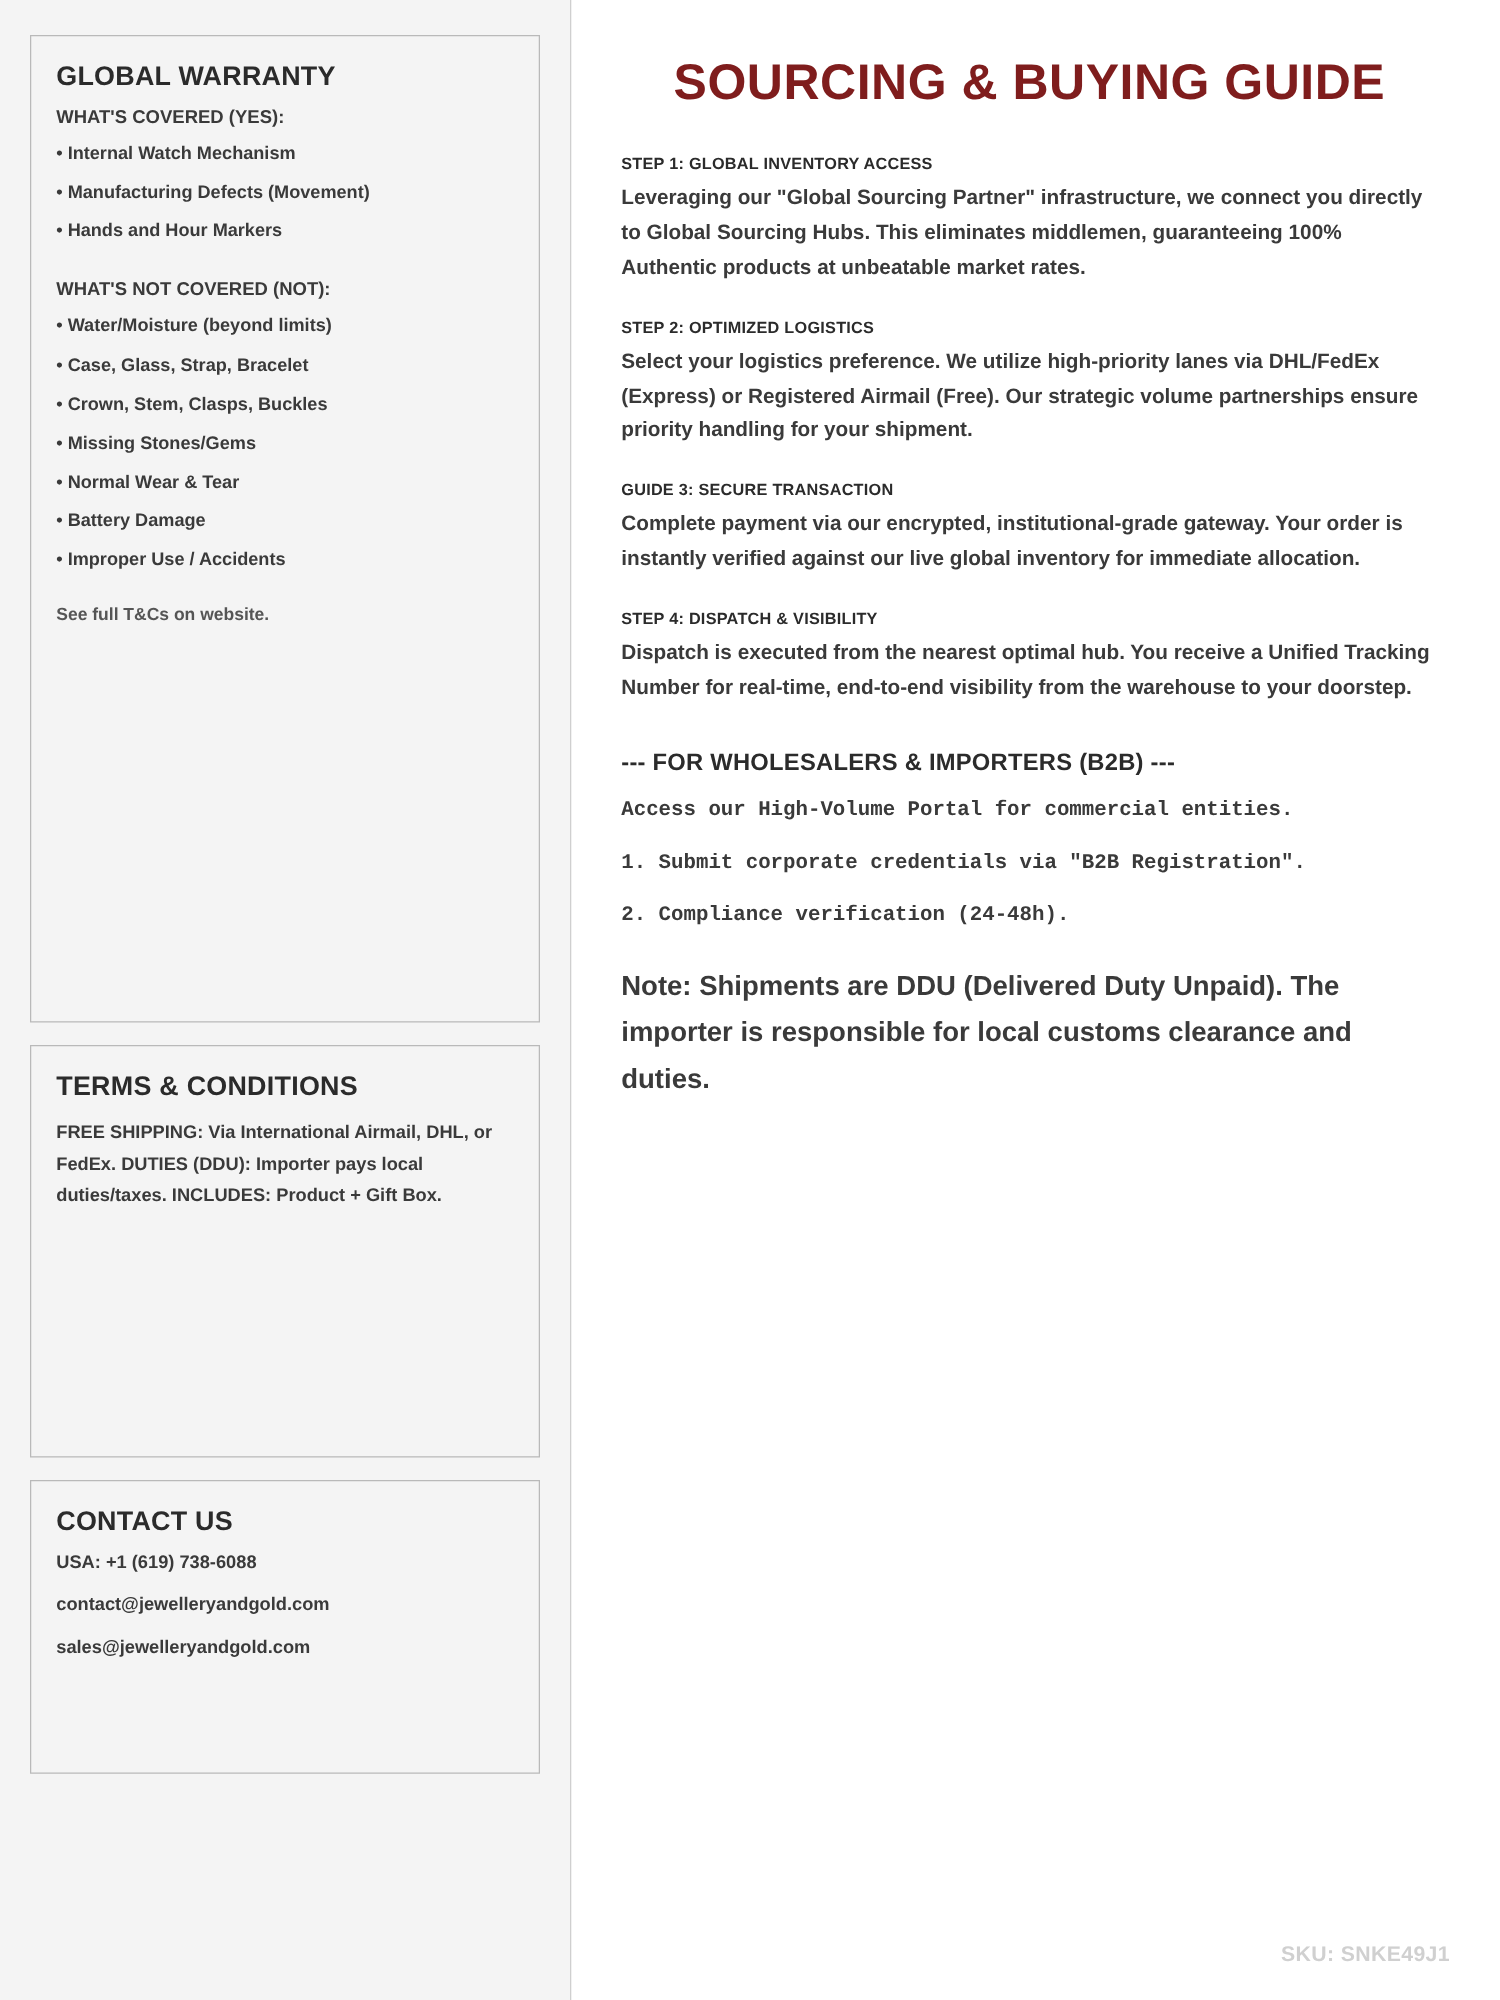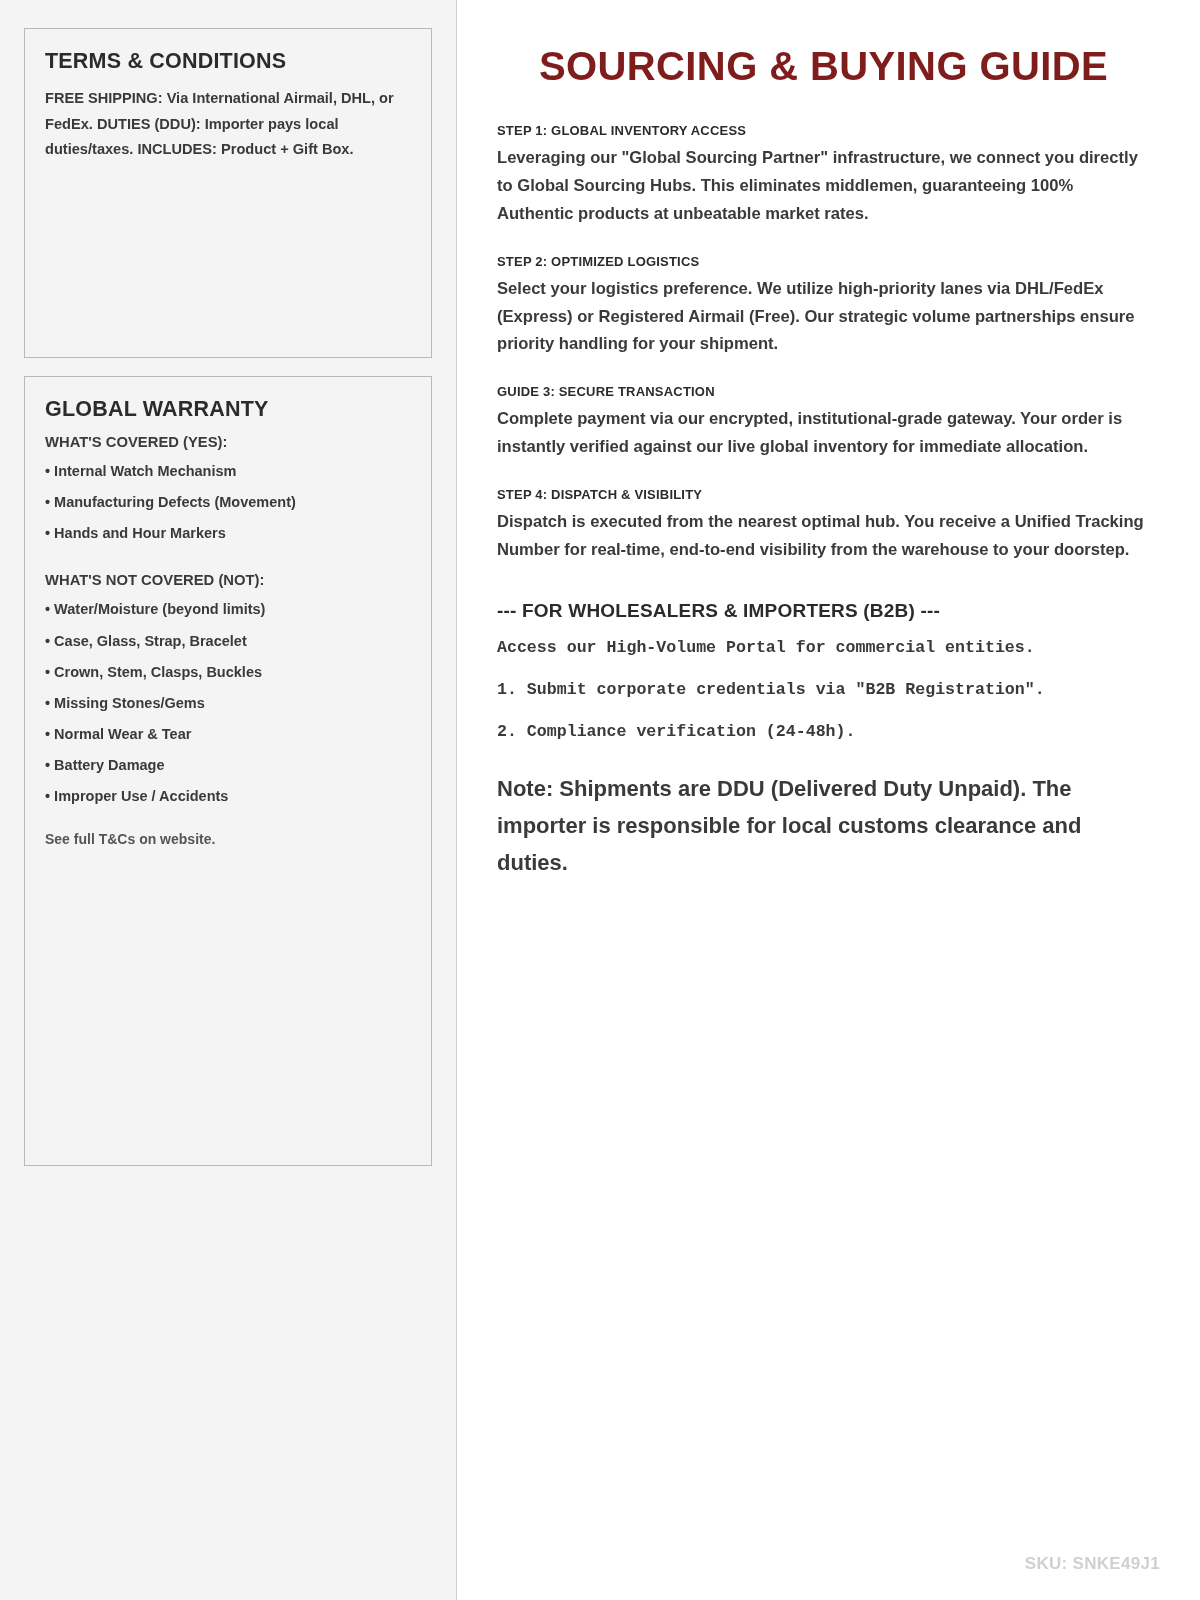--- a/index.html
+++ b/index.html
@@ -139,44 +139,50 @@
     letter-spacing: 0.3px;
   }
 </style>
 </head>
 <body>
 
 <div class="page">
 
   <div class="left-col">
 
-    <div class="card terms">
-      <h2 class="card-title">TERMS &amp; CONDITIONS</h2>
-      <p class="terms-body">FREE SHIPPING: Via International Airmail, DHL, or FedEx.  DUTIES (DDU): Importer pays local duties/taxes.  INCLUDES: Product + Gift Box.</p>
-    </div>
-
     <div class="card warranty">
       <h2 class="card-title">GLOBAL WARRANTY</h2>
       <div class="sub-head">WHAT'S COVERED (YES):</div>
       <div class="bullet">• Internal Watch Mechanism</div>
       <div class="bullet">• Manufacturing Defects (Movement)</div>
       <div class="bullet">• Hands and Hour Markers</div>
 
       <div class="sub-head second">WHAT'S NOT COVERED (NOT):</div>
       <div class="bullet">• Water/Moisture (beyond limits)</div>
       <div class="bullet">• Case, Glass, Strap, Bracelet</div>
       <div class="bullet">• Crown, Stem, Clasps, Buckles</div>
       <div class="bullet">• Missing Stones/Gems</div>
       <div class="bullet">• Normal Wear &amp; Tear</div>
       <div class="bullet">• Battery Damage</div>
       <div class="bullet">• Improper Use / Accidents</div>
 
       <div class="note-line">See full T&amp;Cs on website.</div>
     </div>
 
+    <div class="card terms">
+      <h2 class="card-title">TERMS &amp; CONDITIONS</h2>
+      <p class="terms-body">FREE SHIPPING: Via International Airmail, DHL, or FedEx.  DUTIES (DDU): Importer pays local duties/taxes.  INCLUDES: Product + Gift Box.</p>
+    </div>
+
+    <div class="card contact">
+      <h2 class="card-title">CONTACT US</h2>
+      <div class="contact-line">USA: +1 (619) 738-6088</div>
+      <div class="contact-line mail">contact@jewelleryandgold.com</div>
+      <div class="contact-line mail">sales@jewelleryandgold.com</div>
+    </div>
 
   </div>
 
   <div class="right-col">
     <h1 class="guide-title">SOURCING &amp; BUYING GUIDE</h1>
 
     <div class="step">
       <h3 class="step-title">STEP 1: GLOBAL INVENTORY ACCESS</h3>
       <p class="step-body">Leveraging our "Global Sourcing Partner" infrastructure, we connect you directly to Global Sourcing Hubs. This eliminates middlemen, guaranteeing 100% Authentic products at unbeatable market rates.</p>
     </div>

